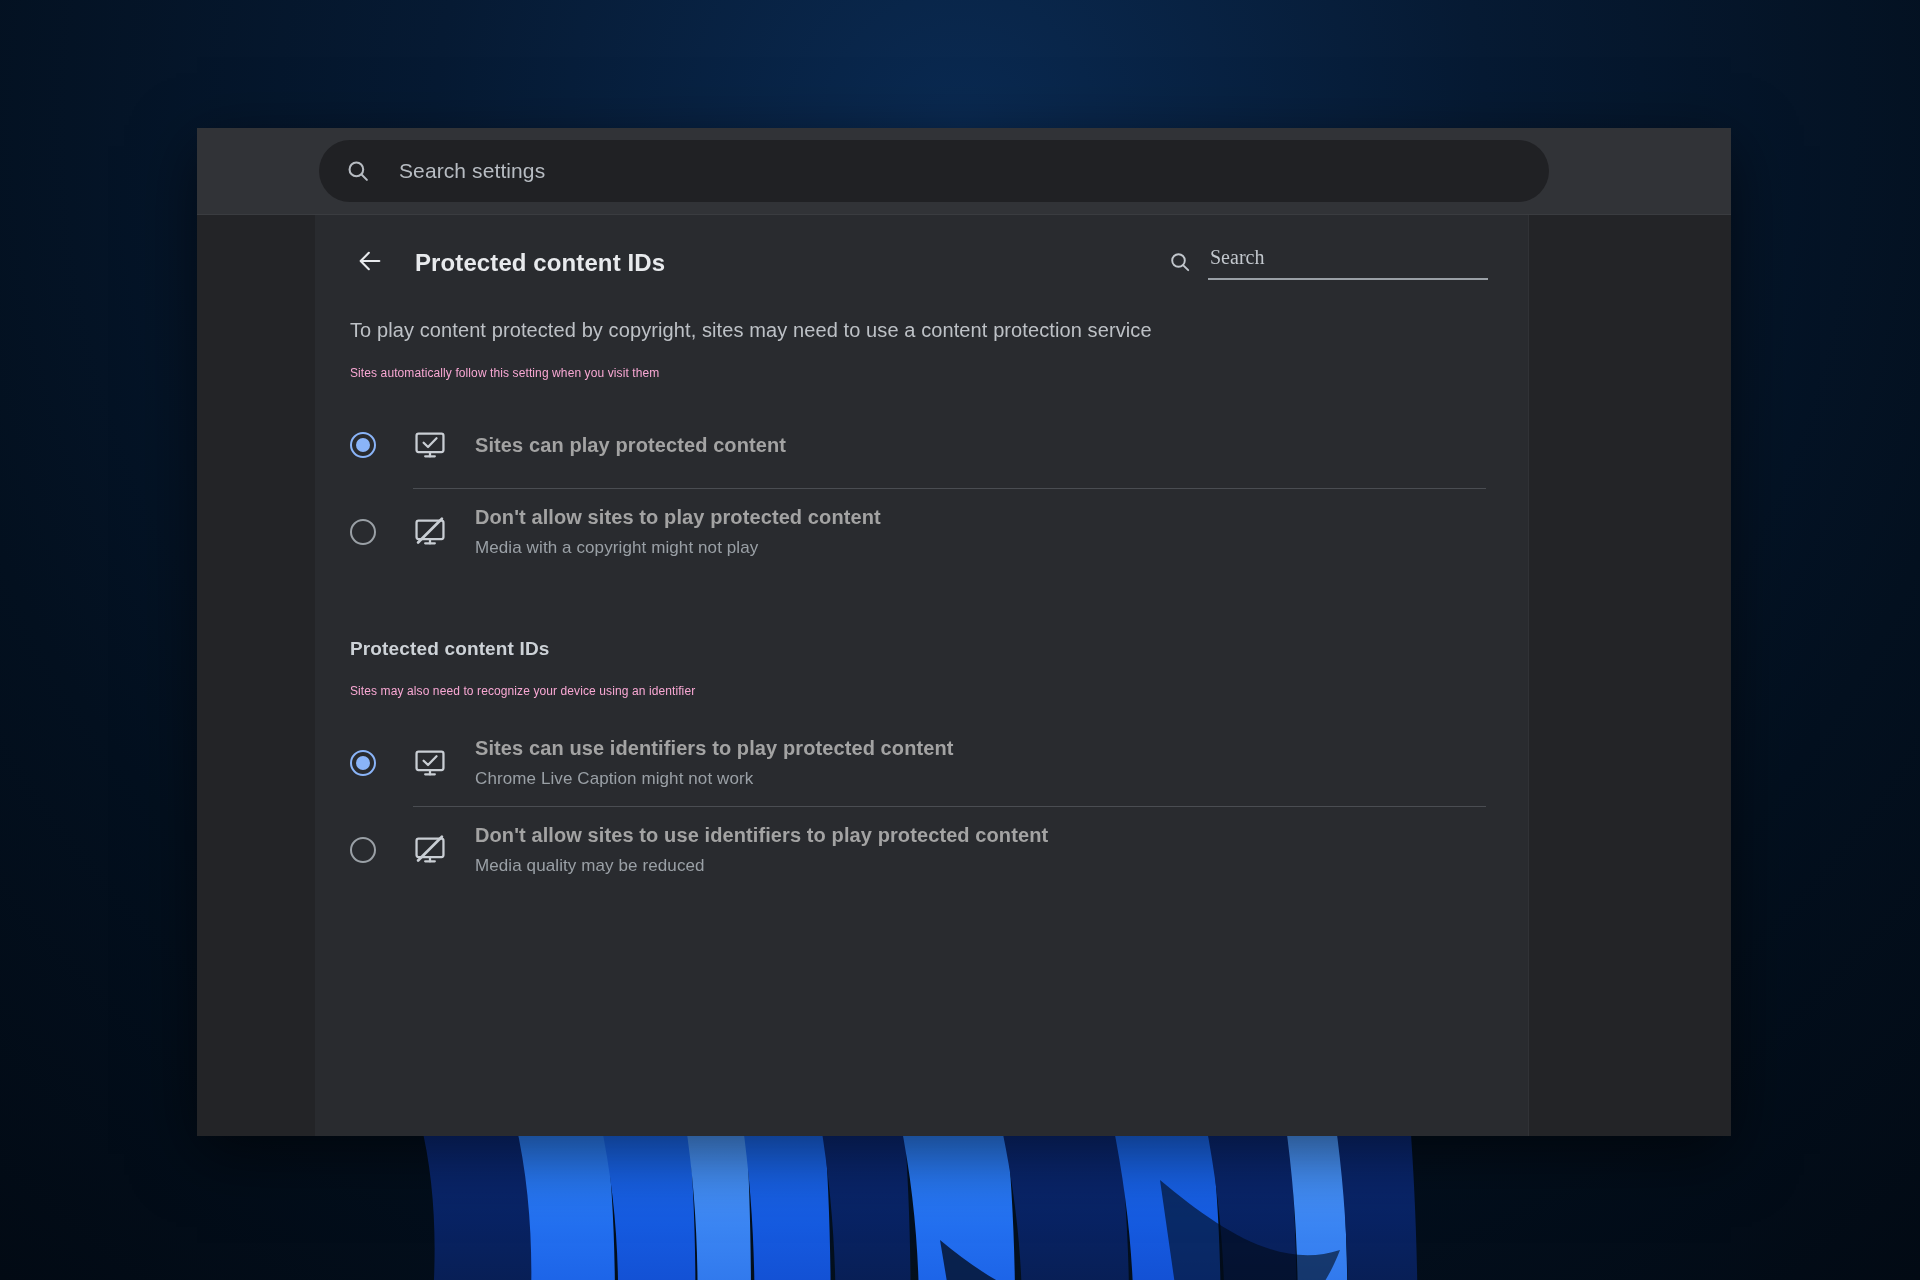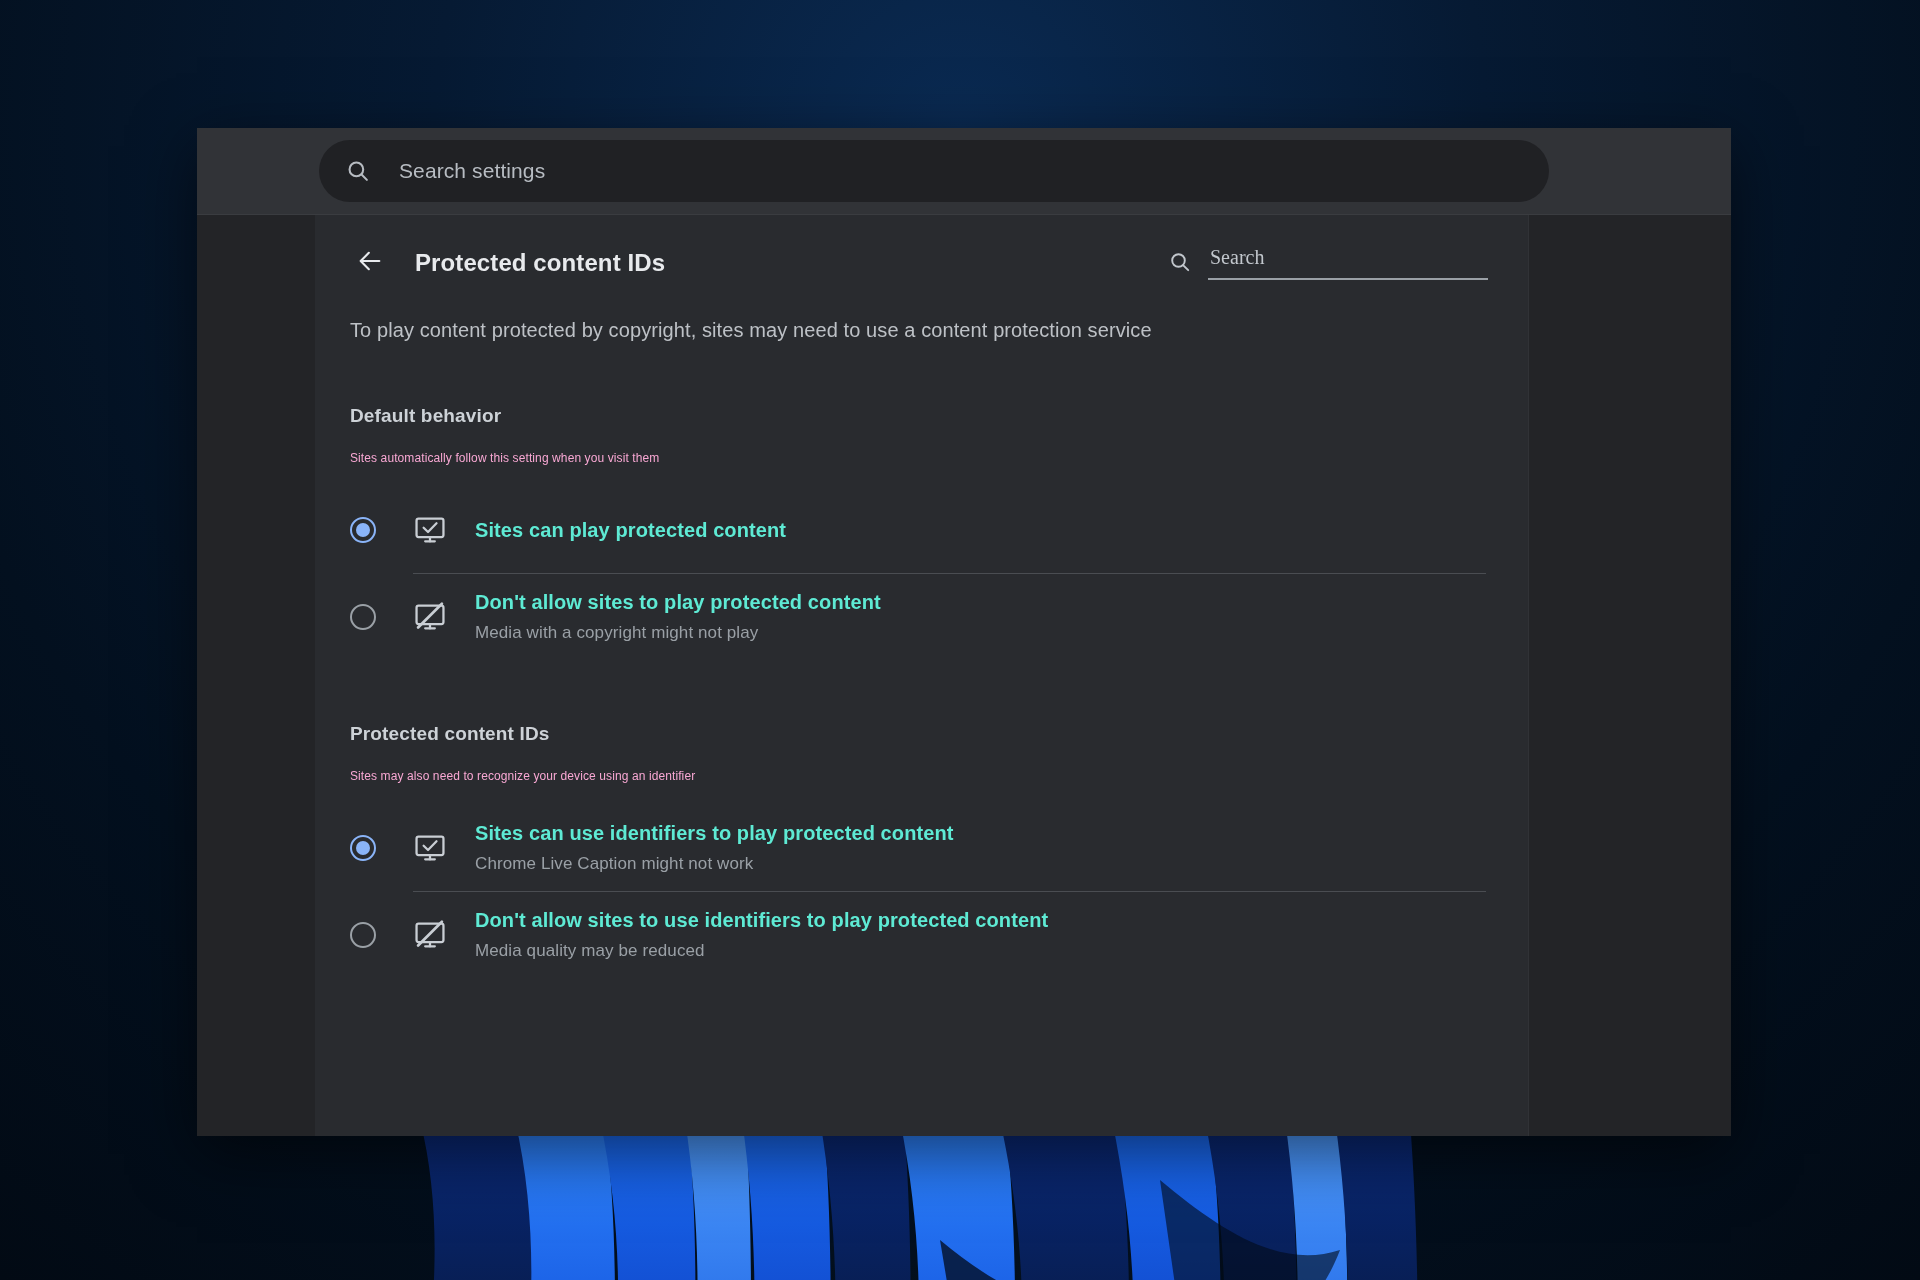--- a/index.html
+++ b/index.html
@@ -201,21 +201,21 @@
   .row-icon {
     flex: 0 0 auto;
     width: 34px; height: 34px;
     margin-right: 28px;
     line-height: 0;
   }
   .row-text { flex: 1 1 auto; }
   .row-label {
     font-size: 20px;
     font-weight: bold;
-    color: #5eead4;
+    color: #a3a3a3;
     letter-spacing: 0.1px;
   }
   .row-sub {
     font-size: 17px;
     color: #9aa0a6;
     margin-top: 9px;
     letter-spacing: 0.1px;
   }
   .row-divider {
     height: 1px;
@@ -309,21 +309,20 @@
               </svg>
             </span>
             <input id="inline-search-field" type="text" placeholder="Search" style="">
           </div>
         </div>
 
         <div class="content-inner">
 
           <div class="intro-text">To play content protected by copyright, sites may need to use a content protection service</div>
 
-          <div class="section-heading">Default behavior</div>
           <div class="section-sub">Sites automatically follow this setting when you visit them</div>
 
           <div class="radio-group">
 
             <div class="radio-row selected">
               <div class="radio-mark">
                 <span class="ring"></span>
                   <span class="dot"></span>
               </div>
               <div class="row-icon">

